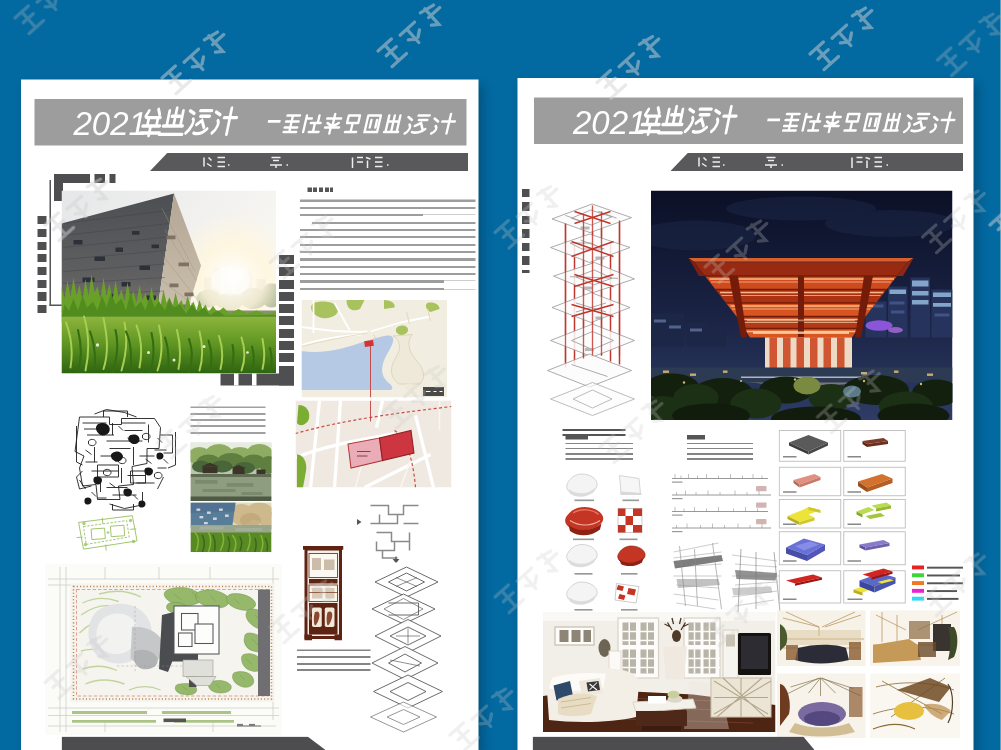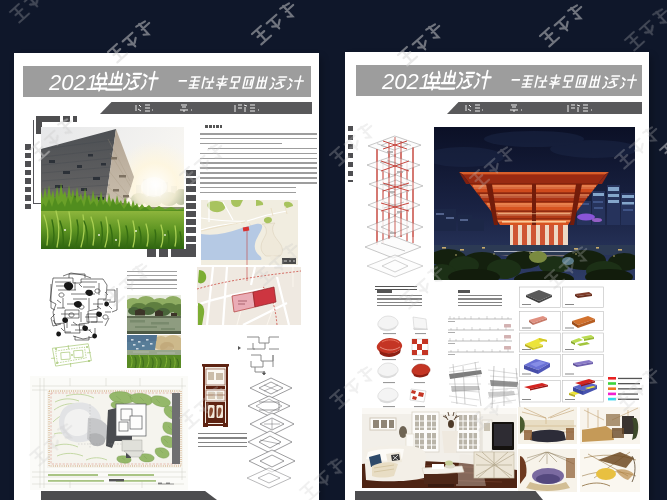--- a/index.html
+++ b/index.html
@@ -1,15 +1,15 @@
 <!DOCTYPE html>
 <html><head><meta charset="utf-8">
 <style>
 html,body{margin:0;padding:0;}
-#canvas{position:relative;width:667px;height:500px;background:#0f172a;overflow:hidden;font-family:"Liberation Sans",sans-serif;}
+#canvas{position:relative;width:667px;height:500px;background:#0369a1;overflow:hidden;font-family:"Liberation Sans",sans-serif;}
 .abs{position:absolute;}
 .poster{position:absolute;background:#fff;box-shadow:3px 4px 7px rgba(0,0,0,0.22);}
 .txt{position:absolute;background:repeating-linear-gradient(180deg,#888 0,#888 1px,transparent 1px,transparent 3px);}
 .dk{background:#4e4e50;}
 </style></head>
 <body>
 <div id="canvas">
 
   <div class="poster" id="pL" style="left:14px;top:53px;width:305px;height:447px;"></div>
 

